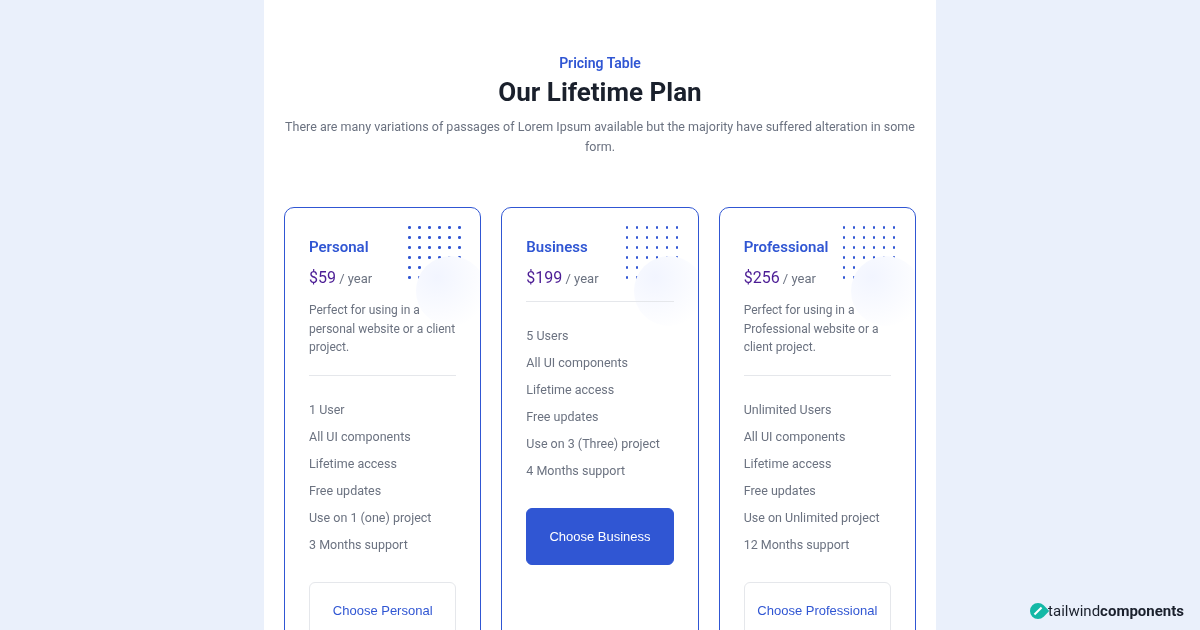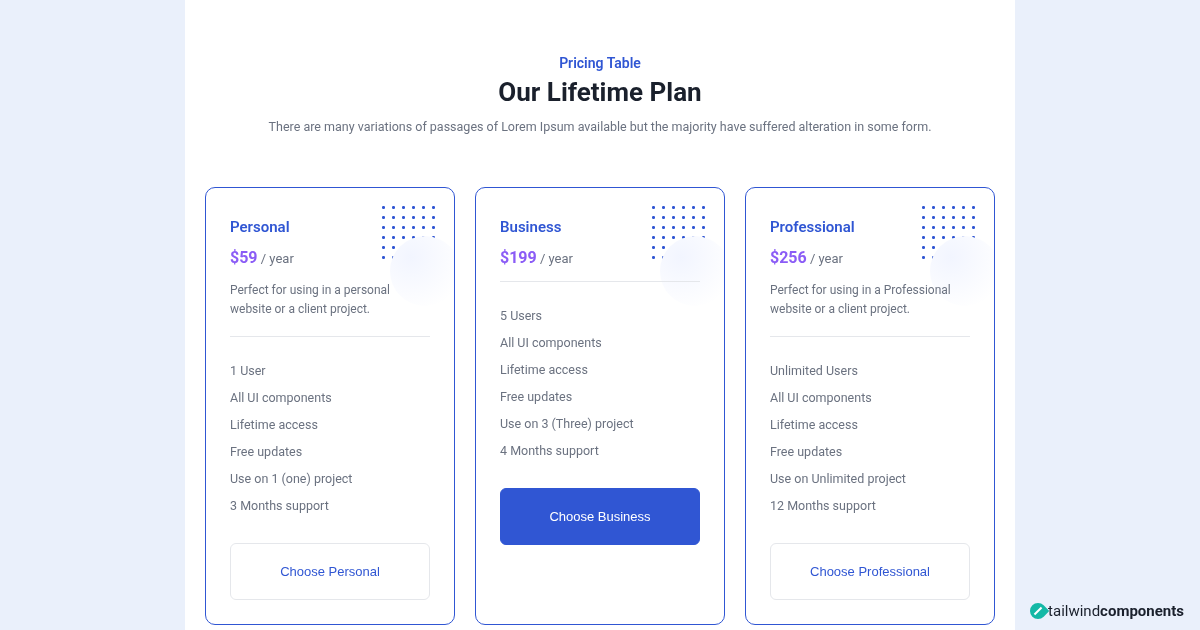--- a/index.html
+++ b/index.html
@@ -6,21 +6,21 @@
   body {
     font-family: -apple-system, BlinkMacSystemFont, "Segoe UI", Roboto, Helvetica, Arial, sans-serif;
     background: #eaf0fb;
     width: 1200px;
     height: 630px;
     overflow: hidden;
     position: relative;
   }
   .page {
     background: #ffffff;
-    width: 830px;
+    width: 672px;
     margin: 0 auto;
     height: 100%;
     padding: 55px 20px 0 20px;
     position: relative;
   }
   .header { text-align: center; margin-bottom: 50px; }
   .eyebrow {
     color: #3056d3;
     font-size: 14px;
     font-weight: 600;
@@ -78,23 +78,23 @@
     font-size: 15px;
     font-weight: 600;
     margin-bottom: 12px;
   }
   .price-row {
     font-size: 13px;
     color: #6b7280;
     margin-bottom: 14px;
   }
   .price {
-    color: #8b5cf6;
+    color: #4c1d95;
     font-size: 16px;
-    font-weight: 700;
+    font-weight: 400;
   }
   .desc {
     color: #6b7280;
     font-size: 12px;
     line-height: 1.55;
     margin-bottom: 18px;
   }
   .divider {
     border: none;
     border-top: 1px solid #e5e7eb;

